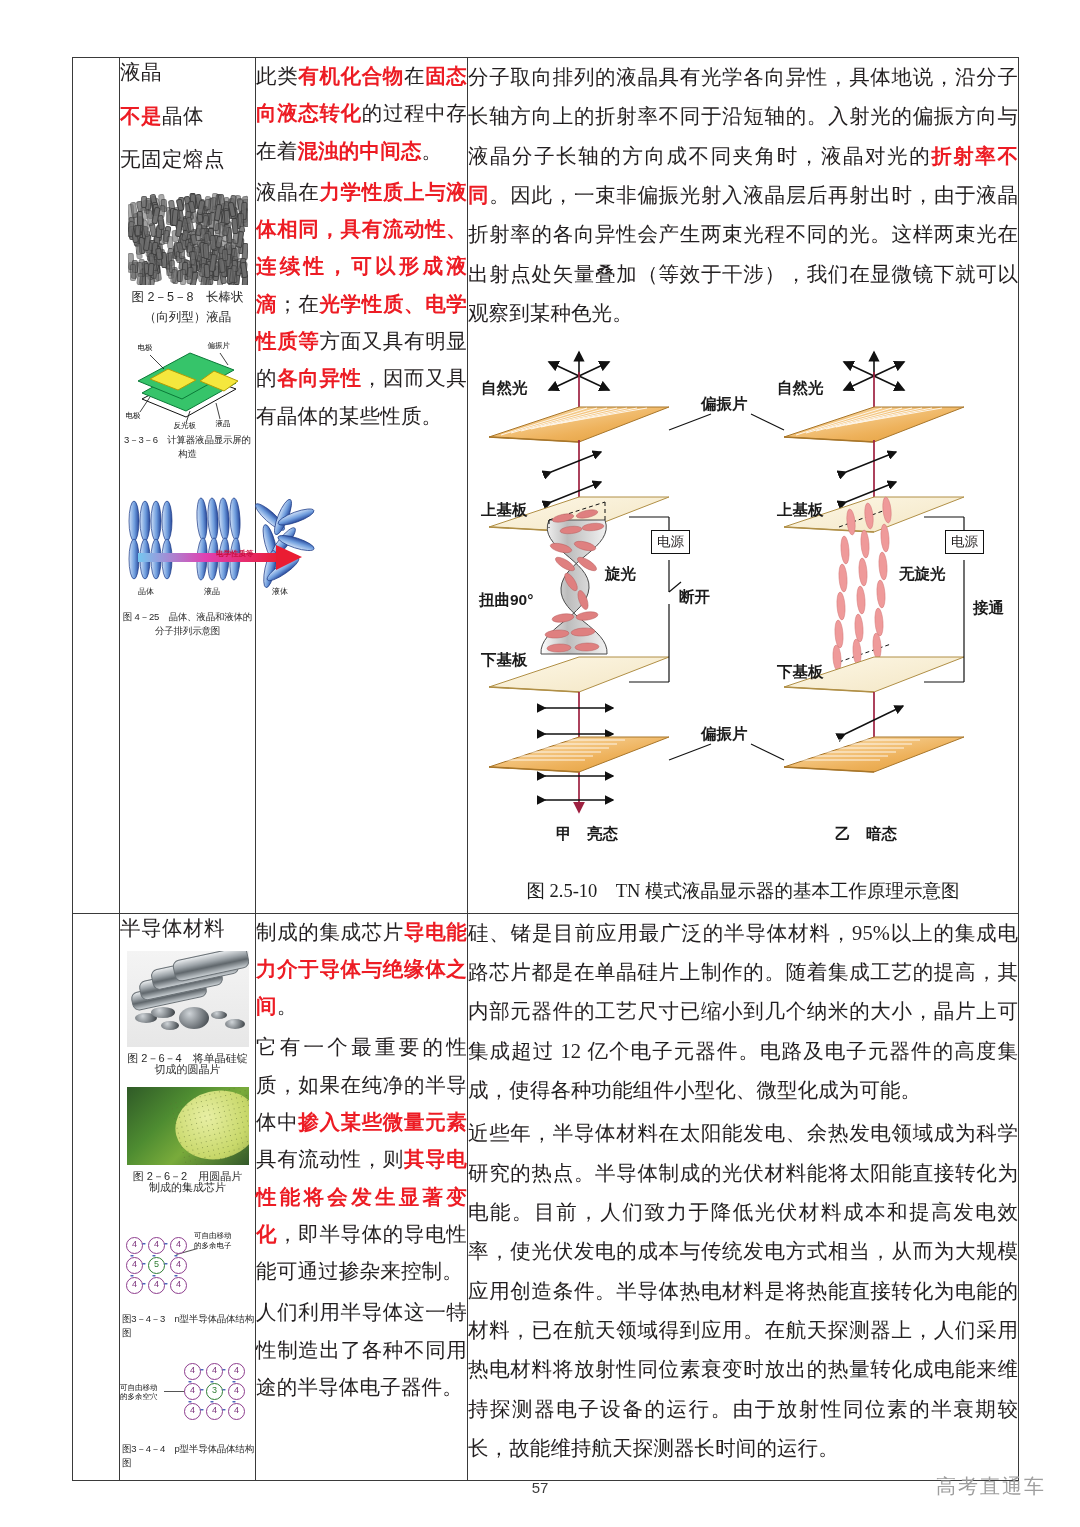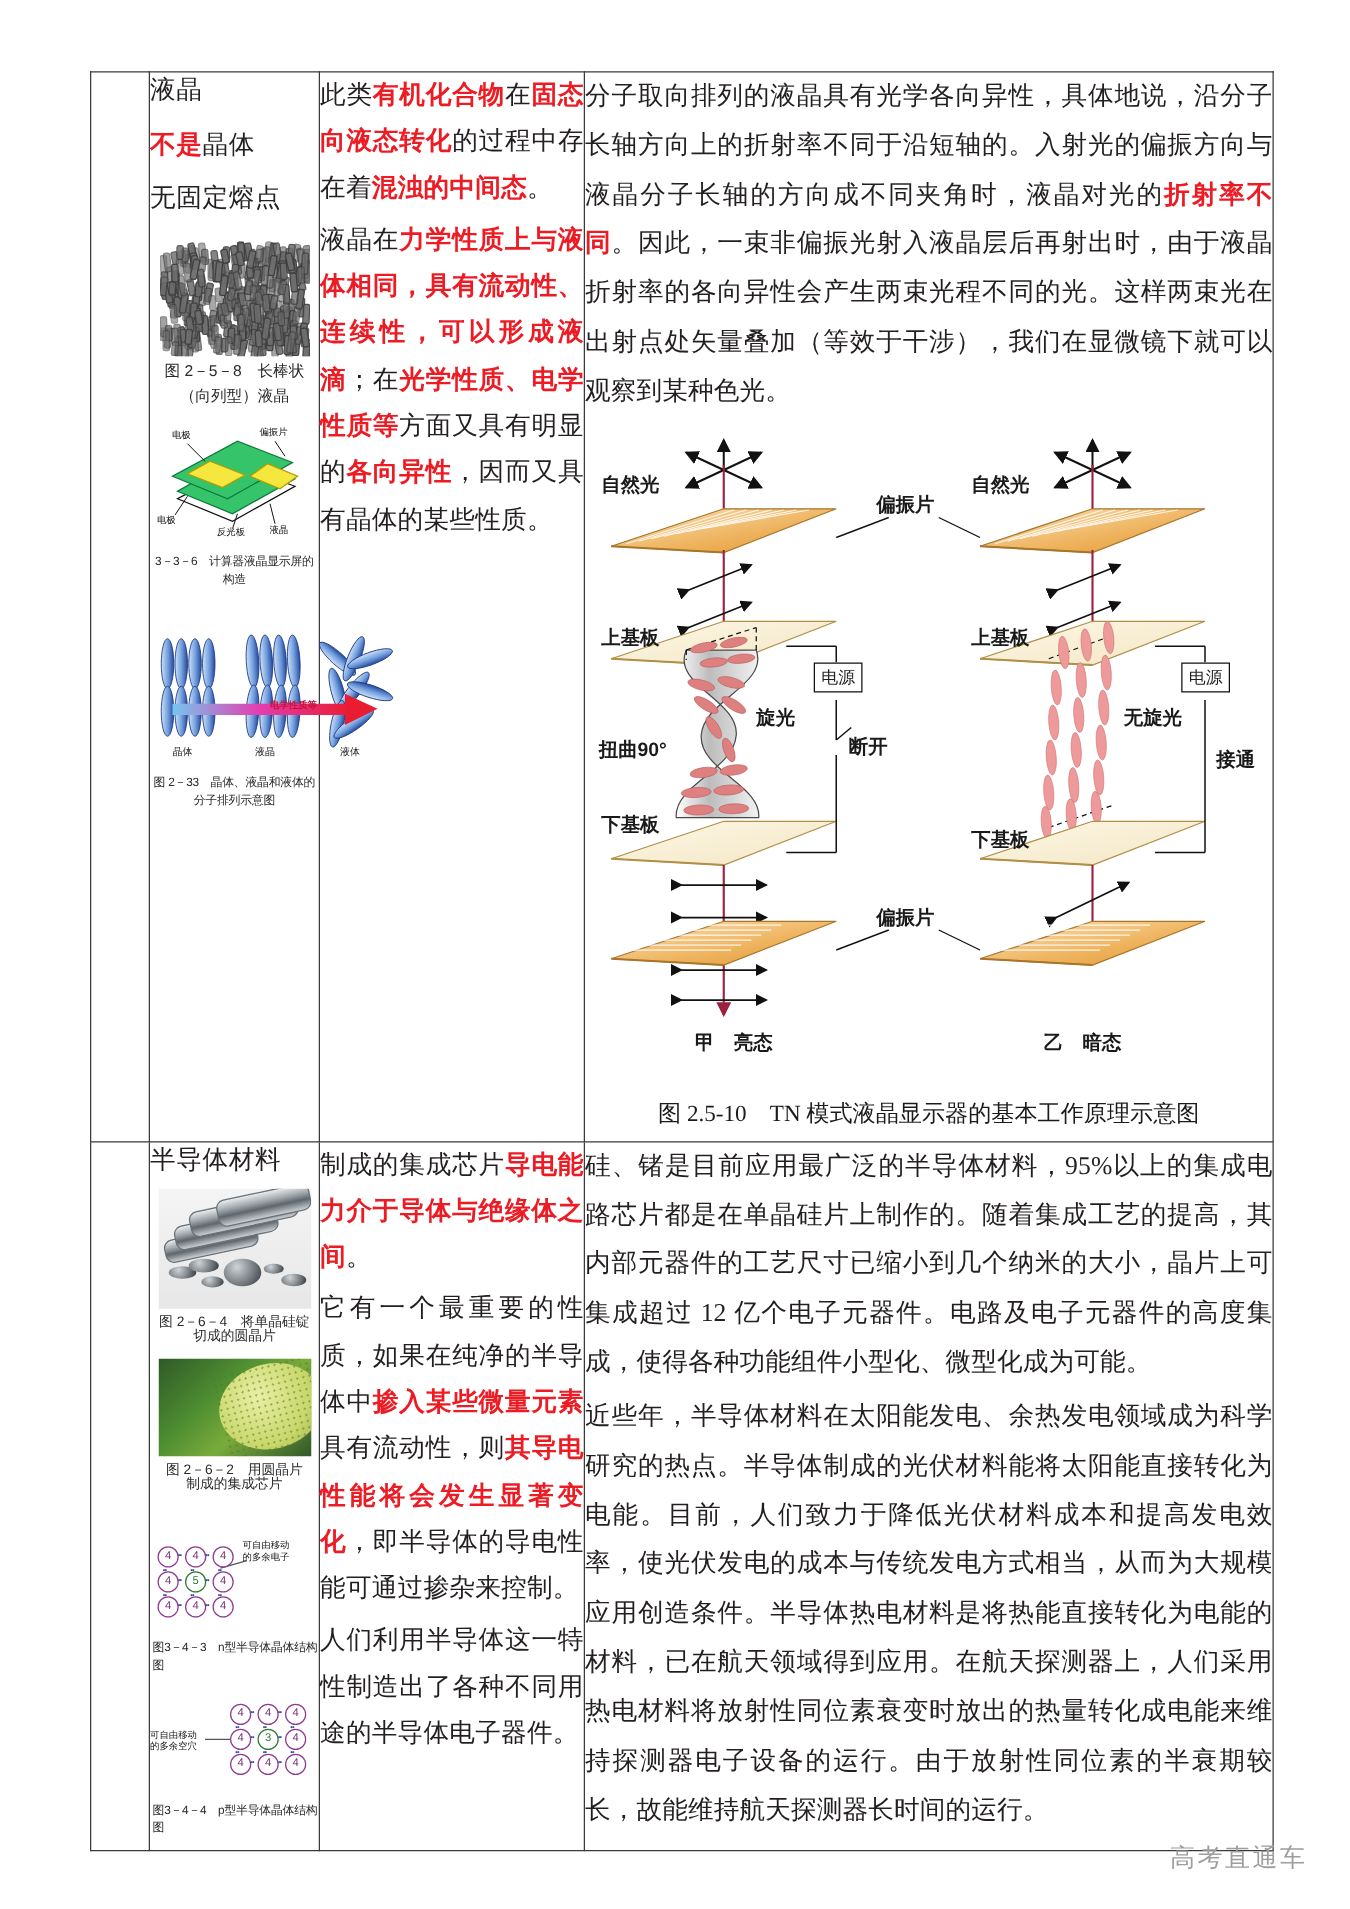--- a/index.html
+++ b/index.html
@@ -535,21 +535,21 @@
             <line x1="16" y1="75" x2="26" y2="60" stroke="#111" stroke-width=".8"></line>
             <line x1="62" y1="86" x2="66" y2="74" stroke="#111" stroke-width=".8"></line>
             <line x1="96" y1="82" x2="92" y2="66" stroke="#111" stroke-width=".8"></line>
           </svg>
           <span class="lp-lbl" style="left:14px;top:6px">电极</span>
           <span class="lp-lbl" style="left:84px;top:4px">偏振片</span>
           <span class="lp-lbl" style="left:2px;top:74px">电极</span>
           <span class="lp-lbl" style="left:50px;top:84px">反光板</span>
           <span class="lp-lbl" style="left:92px;top:82px">液晶</span>
         </div>
-        <div class="fig-cap tiny" style="margin-top:14px">3－3－6　计算器液晶显示屏的构造</div>
+        <div class="fig-cap tiny" style="margin-top:4px">3－3－6　计算器液晶显示屏的构造</div>
       </div>
 
       <div class="fig-box" style="margin-top:34px">
         <div class="phase" id="phaseImg">
           <svg width="196" height="112" viewBox="0 0 196 112">
             <defs>
               <linearGradient id="rodg" x1="0" y1="0" x2="1" y2="0">
                 <stop offset="0%" stop-color="#cfe0f7"></stop>
                       <stop offset="55%" stop-color="#6f9ddd"></stop>
                       <stop offset="100%" stop-color="#27489b"></stop>
@@ -591,21 +591,21 @@
                     <ellipse cx="163" cy="74" rx="5" ry="19" fill="url(#rodg)" stroke="#1d3b86" stroke-width=".7" transform="rotate(55 163 74)"></ellipse>
                   </g>
             <rect x="18" y="58" width="142" height="9" fill="url(#arrg)"></rect>
             <polygon points="156,50 182,62 156,75" fill="#ea1c32"></polygon>
           </svg>
           <span class="ph-arrowtxt">电学性质等</span>
           <span class="ph-lbl" style="left:18px">晶体</span>
           <span class="ph-lbl" style="left:84px">液晶</span>
           <span class="ph-lbl" style="left:152px">液体</span>
         </div>
-        <div class="fig-cap tiny">图 2－33　晶体、液晶和液体的分子排列示意图</div>
+        <div class="fig-cap tiny">图 4－25　晶体、液晶和液体的分子排列示意图</div>
       </div>
     </td>
 
     <td class="cell-pad">
       <div>
               <p class="mid-p"><span class="blk">此类</span><span class="redb">有机化合物</span><span class="blk">在</span><span class="redb">固态向液态转化</span><span class="blk">的过程中存在着</span><span class="redb">混浊的中间态</span><span class="blk">。</span></p>
               <p class="mid-p"><span class="blk">液晶在</span><span class="redb">力学性质上与液体相同，具有流动性、连续性，可以形成液滴</span><span class="blk">；在</span><span class="redb">光学性质、电学性质等</span><span class="blk">方面又具有明显的</span><span class="redb">各向异性</span><span class="blk">，因而又具有晶体的某些性质。</span></p>
             </div>
     </td>
 
@@ -936,15 +936,16 @@
       <div>
               <p class="body-p"><span class="blk">硅、锗是目前应用最广泛的半导体材料，95%以上的集成电路芯片都是在单晶硅片上制作的。随着集成工艺的提高，其内部元器件的工艺尺寸已缩小到几个纳米的大小，晶片上可集成超过 12 亿个电子元器件。电路及电子元器件的高度集成，使得各种功能组件小型化、微型化成为可能。</span></p>
               <p class="body-p"><span class="blk">近些年，半导体材料在太阳能发电、余热发电领域成为科学研究的热点。半导体制成的光伏材料能将太阳能直接转化为电能。目前，人们致力于降低光伏材料成本和提高发电效率，使光伏发电的成本与传统发电方式相当，从而为大规模应用创造条件。半导体热电材料是将热能直接转化为电能的材料，已在航天领域得到应用。在航天探测器上，人们采用热电材料将放射性同位素衰变时放出的热量转化成电能来维持探测器电子设备的运行。由于放射性同位素的半衰期较长，故能维持航天探测器长时间的运行。</span></p>
             </div>
     </td>
   </tr>
 
   </tbody>
 </table>
 
+<div class="pagenum">57</div>
 <div class="watermark">高考直通车</div>
 
 </div>
 
 </body></html>

